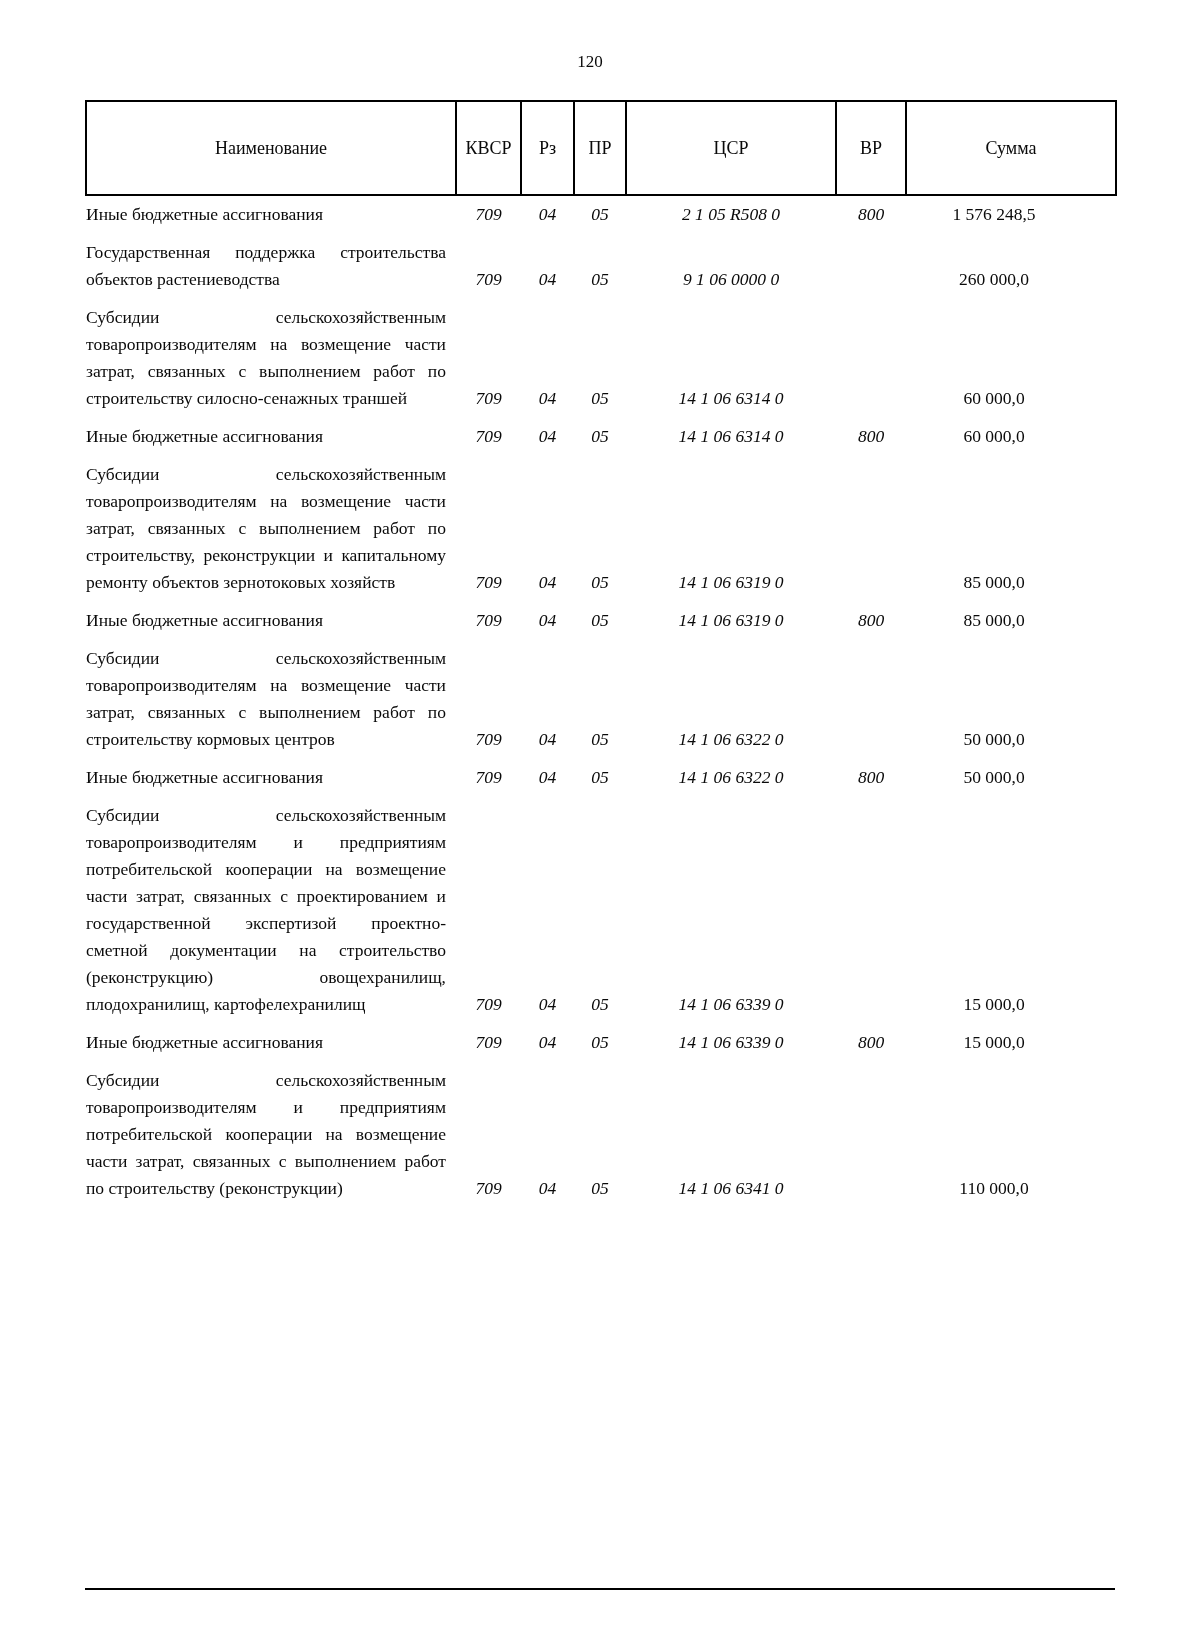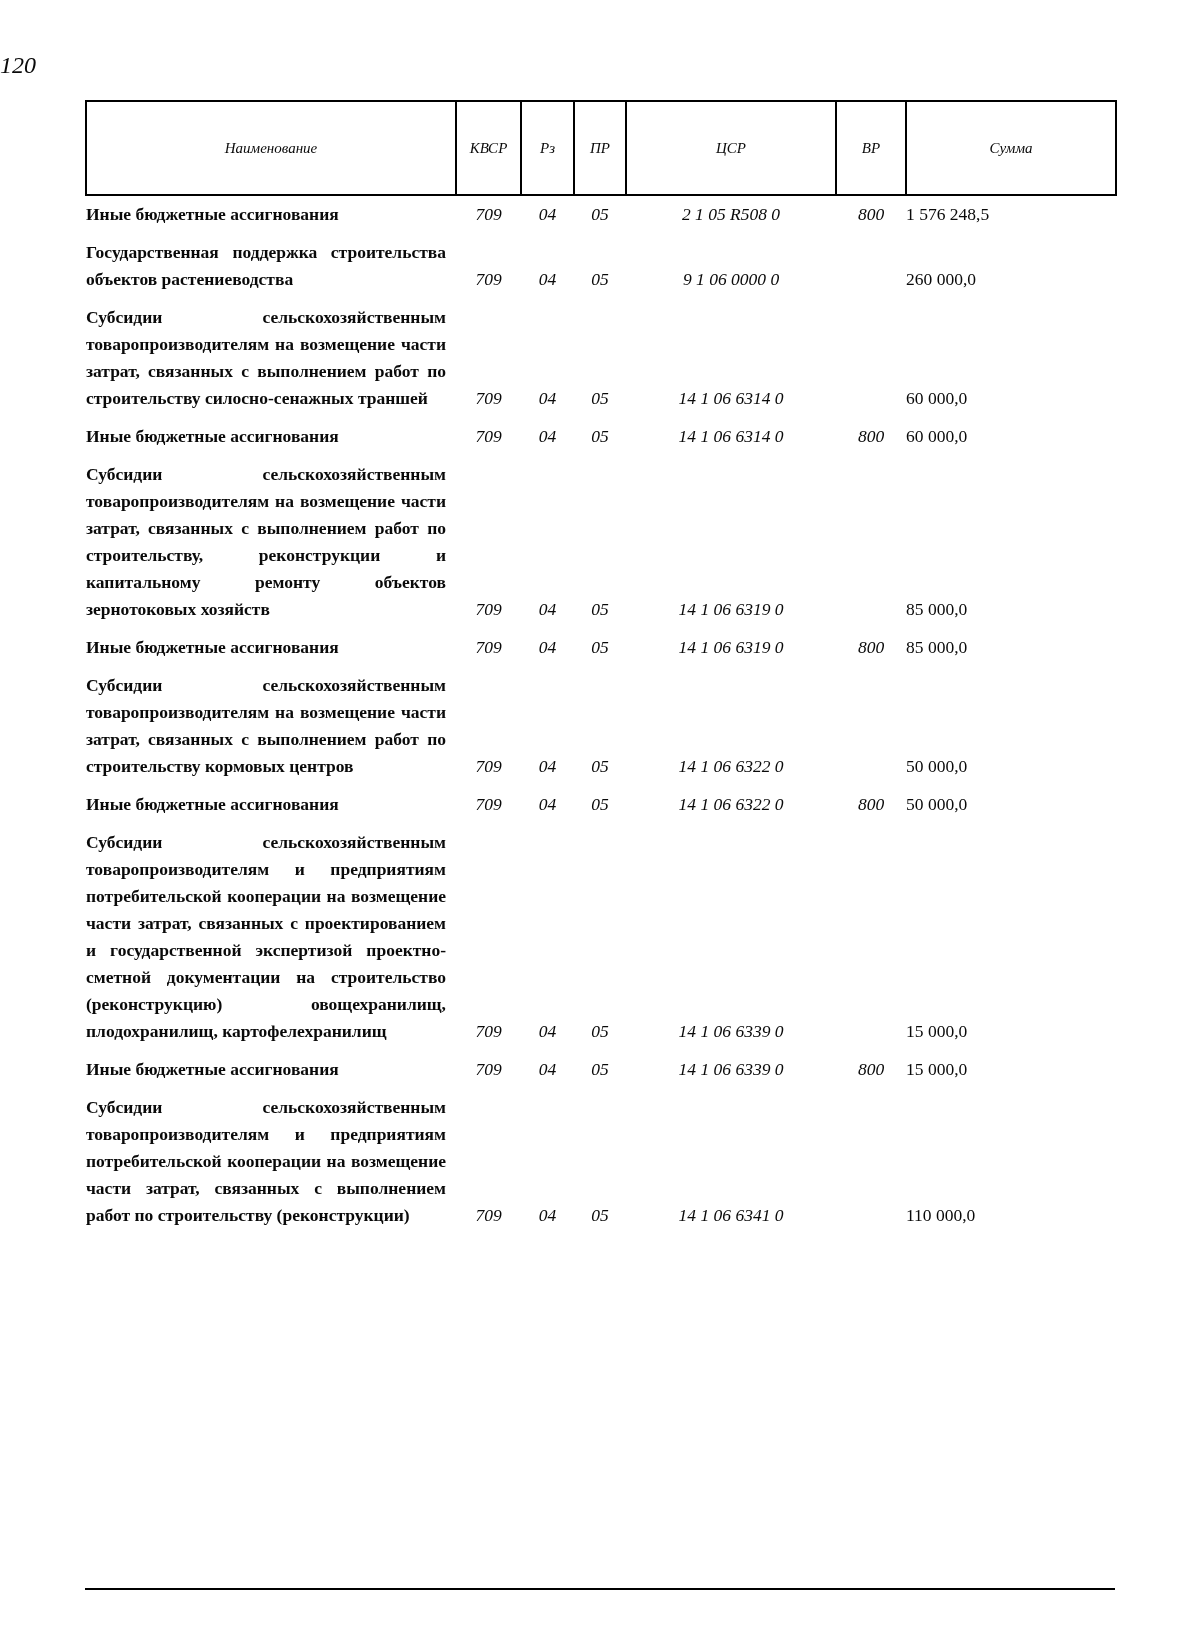--- a/index.html
+++ b/index.html
@@ -16,60 +16,57 @@
     width: 1200px;
     height: 1630px;
     background: #ffffff;
     overflow: hidden;
   }
   .page-number {
     position: absolute;
     top: 52px;
     left: 0;
     width: 1180px;
-    text-align: left;
-    font-size: 24px;
-    font-style: italic;
+    text-align: center;
+    font-size: 17px;
   }
   table.budget {
     position: absolute;
     left: 85px;
     top: 100px;
     width: 1030px;
     border-collapse: collapse;
     table-layout: fixed;
     font-size: 17.5px;
   }
   table.budget thead th {
     border: 2px solid #000;
     font-weight: normal;
     text-align: center;
     vertical-align: middle;
     height: 94px;
-    font-size: 15px;
+    font-size: 18px;
     padding: 14px 4px;
-    font-style: italic;
   }
   table.budget tbody td {
     padding: 5px 0 6px 0;
     line-height: 27px;
     vertical-align: bottom;
   }
   td.cell-name {
     text-align: justify;
     padding-right: 10px !important;
     vertical-align: top;
-    font-weight: bold;
   }
   td.cell-num {
     text-align: center;
     font-style: italic;
   }
   td.cell-sum {
-    text-align: left;
+    text-align: center;
     padding-right: 34px !important;
   }
   .table-bottom-rule {
     position: absolute;
     left: 85px;
     top: 1588px;
     width: 1030px;
     height: 2px;
     background: #000;
   }

